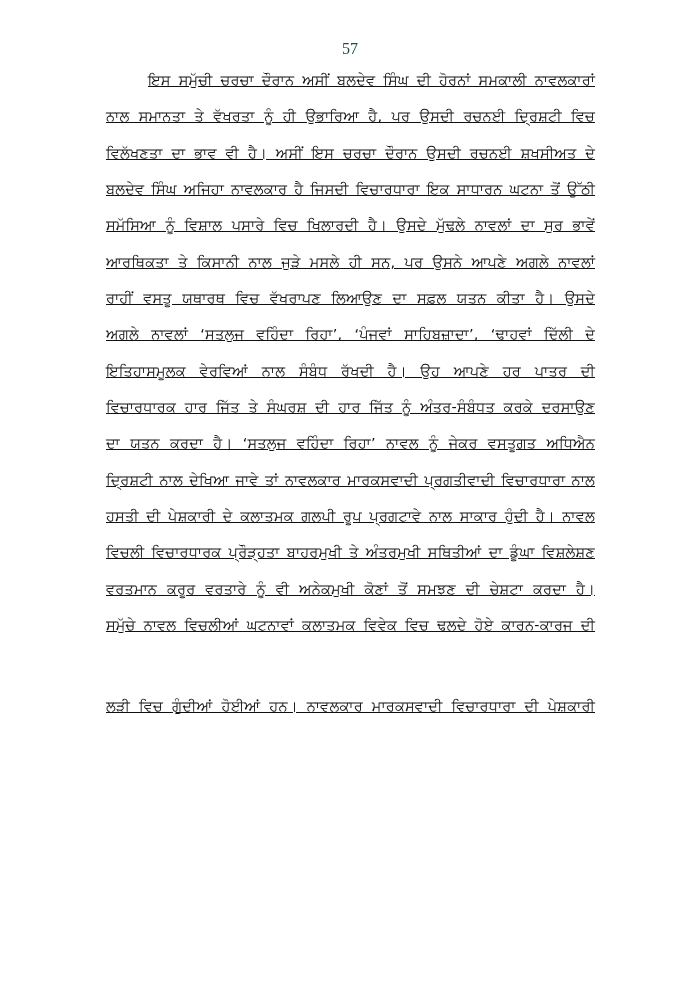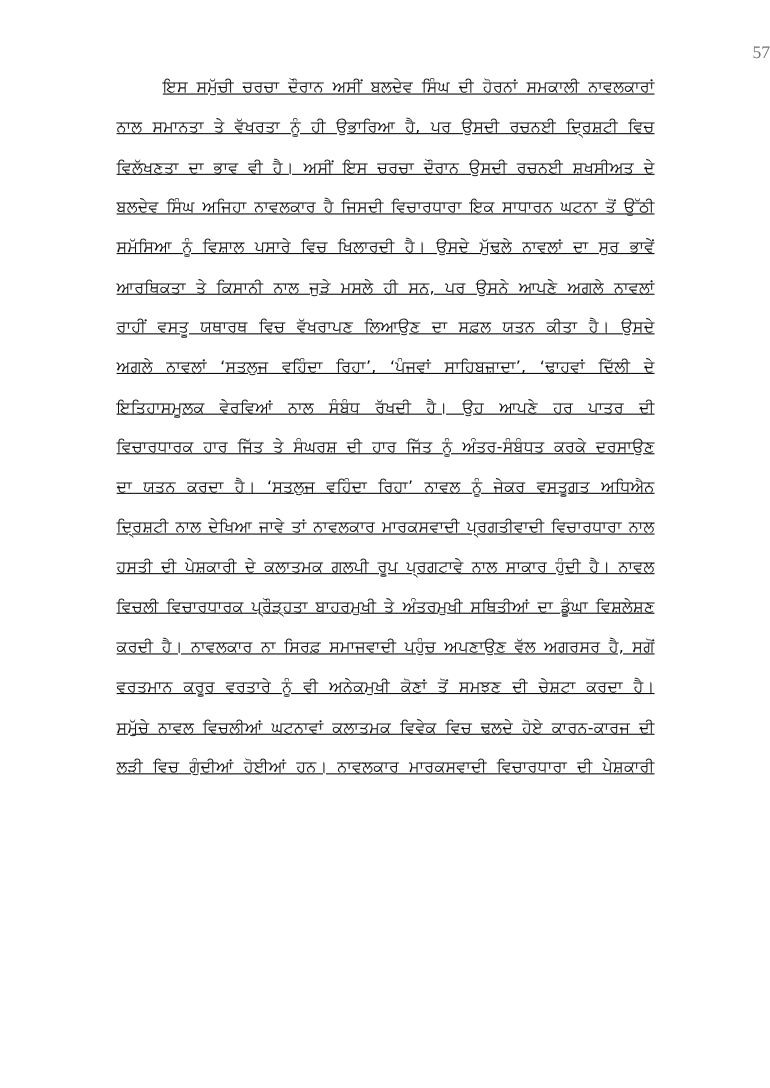--- a/index.html
+++ b/index.html
@@ -1,24 +1,24 @@
 <!DOCTYPE html>
 <html><head>
   <meta charset="utf-8">
   <style>
     html, body { margin: 0; padding: 0; background: #ffffff; }
     body { width: 700px; height: 989px; position: relative; overflow: hidden;
            font-family: "DejaVu Sans", sans-serif; color: #111111; }
-    .page-number { position: absolute; top: 40px; left: 0; width: 700px; text-align: right;
-                   font-family: "Liberation Serif", serif; font-size: 16px; color: #737373; }
+    .page-number { position: absolute; top: 40px; left: 0; width: 700px; text-align: center;
+                   font-family: "Liberation Serif", serif; font-size: 16px; color: #14532d; }
     .body-text { position: absolute; top: 66px; left: 106px; width: 489px; text-decoration: underline; }
     .line { height: 36.35px; line-height: 28px; font-size: 14.5px; white-space: nowrap;
             text-align: justify; text-align-last: justify; letter-spacing: 0.2px; }
     .line.indent { padding-left: 42px; }
-    .line.last { text-align-last: justify; }
+    .line.last { text-align-last: justify; margin-top: 44px; }
   </style>
 </head>
 <body>
 
 <div class="page-number">57</div>
 
 <div class="body-text">
   <div class="line indent">ਇਸ ਸਮੁੱਚੀ ਚਰਚਾ ਦੌਰਾਨ ਅਸੀਂ ਬਲਦੇਵ ਸਿੰਘ ਦੀ ਹੋਰਨਾਂ ਸਮਕਾਲੀ ਨਾਵਲਕਾਰਾਂ</div>
   <div class="line">ਨਾਲ ਸਮਾਨਤਾ ਤੇ ਵੱਖਰਤਾ ਨੂੰ ਹੀ ਉਭਾਰਿਆ ਹੈ, ਪਰ ਉਸਦੀ ਰਚਨਈ ਦ੍ਰਿਸ਼ਟੀ ਵਿਚ</div>
   <div class="line">ਵਿਲੱਖਣਤਾ ਦਾ ਭਾਵ ਵੀ ਹੈ। ਅਸੀਂ ਇਸ ਚਰਚਾ ਦੌਰਾਨ ਉਸਦੀ ਰਚਨਈ ਸ਼ਖਸੀਅਤ ਦੇ</div>
@@ -26,17 +26,16 @@
   <div class="line">ਸਮੱਸਿਆ ਨੂੰ ਵਿਸ਼ਾਲ ਪਸਾਰੇ ਵਿਚ ਖਿਲਾਰਦੀ ਹੈ। ਉਸਦੇ ਮੁੱਢਲੇ ਨਾਵਲਾਂ ਦਾ ਸੁਰ ਭਾਵੇਂ</div>
   <div class="line">ਆਰਥਿਕਤਾ ਤੇ ਕਿਸਾਨੀ ਨਾਲ ਜੁੜੇ ਮਸਲੇ ਹੀ ਸਨ, ਪਰ ਉਸਨੇ ਆਪਣੇ ਅਗਲੇ ਨਾਵਲਾਂ</div>
   <div class="line">ਰਾਹੀਂ ਵਸਤੂ ਯਥਾਰਥ ਵਿਚ ਵੱਖਰਾਪਣ ਲਿਆਉਣ ਦਾ ਸਫ਼ਲ ਯਤਨ ਕੀਤਾ ਹੈ। ਉਸਦੇ</div>
   <div class="line">ਅਗਲੇ ਨਾਵਲਾਂ ‘ਸਤਲੁਜ ਵਹਿੰਦਾ ਰਿਹਾ’, ‘ਪੰਜਵਾਂ ਸਾਹਿਬਜ਼ਾਦਾ’, ‘ਢਾਹਵਾਂ ਦਿੱਲੀ ਦੇ</div>
   <div class="line">ਇਤਿਹਾਸਮੂਲਕ ਵੇਰਵਿਆਂ ਨਾਲ ਸੰਬੰਧ ਰੱਖਦੀ ਹੈ। ਉਹ ਆਪਣੇ ਹਰ ਪਾਤਰ ਦੀ</div>
   <div class="line">ਵਿਚਾਰਧਾਰਕ ਹਾਰ ਜਿੱਤ ਤੇ ਸੰਘਰਸ਼ ਦੀ ਹਾਰ ਜਿੱਤ ਨੂੰ ਅੰਤਰ-ਸੰਬੰਧਤ ਕਰਕੇ ਦਰਸਾਉਣ</div>
   <div class="line">ਦਾ ਯਤਨ ਕਰਦਾ ਹੈ। ‘ਸਤਲੁਜ ਵਹਿੰਦਾ ਰਿਹਾ’ ਨਾਵਲ ਨੂੰ ਜੇਕਰ ਵਸਤੂਗਤ ਅਧਿਐਨ</div>
   <div class="line">ਦ੍ਰਿਸ਼ਟੀ ਨਾਲ ਦੇਖਿਆ ਜਾਵੇ ਤਾਂ ਨਾਵਲਕਾਰ ਮਾਰਕਸਵਾਦੀ ਪ੍ਰਗਤੀਵਾਦੀ ਵਿਚਾਰਧਾਰਾ ਨਾਲ</div>
   <div class="line">ਹਸਤੀ ਦੀ ਪੇਸ਼ਕਾਰੀ ਦੇ ਕਲਾਤਮਕ ਗਲਪੀ ਰੂਪ ਪ੍ਰਗਟਾਵੇ ਨਾਲ ਸਾਕਾਰ ਹੁੰਦੀ ਹੈ। ਨਾਵਲ</div>
   <div class="line">ਵਿਚਲੀ ਵਿਚਾਰਧਾਰਕ ਪ੍ਰੌੜ੍ਹਤਾ ਬਾਹਰਮੁਖੀ ਤੇ ਅੰਤਰਮੁਖੀ ਸਥਿਤੀਆਂ ਦਾ ਡੂੰਘਾ ਵਿਸ਼ਲੇਸ਼ਣ</div>
-  <div class="line">ਕਰਦੀ ਹੈ। ਨਾਵਲਕਾਰ ਨਾ ਸਿਰਫ਼ ਸਮਾਜਵਾਦੀ ਪਹੁੰਚ ਅਪਣਾਉਣ ਵੱਲ ਅਗਰਸਰ ਹੈ, ਸਗੋਂ</div>
   <div class="line">ਵਰਤਮਾਨ ਕਰੂਰ ਵਰਤਾਰੇ ਨੂੰ ਵੀ ਅਨੇਕਮੁਖੀ ਕੋਣਾਂ ਤੋਂ ਸਮਝਣ ਦੀ ਚੇਸ਼ਟਾ ਕਰਦਾ ਹੈ।</div>
   <div class="line">ਸਮੁੱਚੇ ਨਾਵਲ ਵਿਚਲੀਆਂ ਘਟਨਾਵਾਂ ਕਲਾਤਮਕ ਵਿਵੇਕ ਵਿਚ ਢਲਦੇ ਹੋਏ ਕਾਰਨ-ਕਾਰਜ ਦੀ</div>
   <div class="line last">ਲੜੀ ਵਿਚ ਗੁੰਦੀਆਂ ਹੋਈਆਂ ਹਨ। ਨਾਵਲਕਾਰ ਮਾਰਕਸਵਾਦੀ ਵਿਚਾਰਧਾਰਾ ਦੀ ਪੇਸ਼ਕਾਰੀ</div>
 </div>
 
 </body></html>

